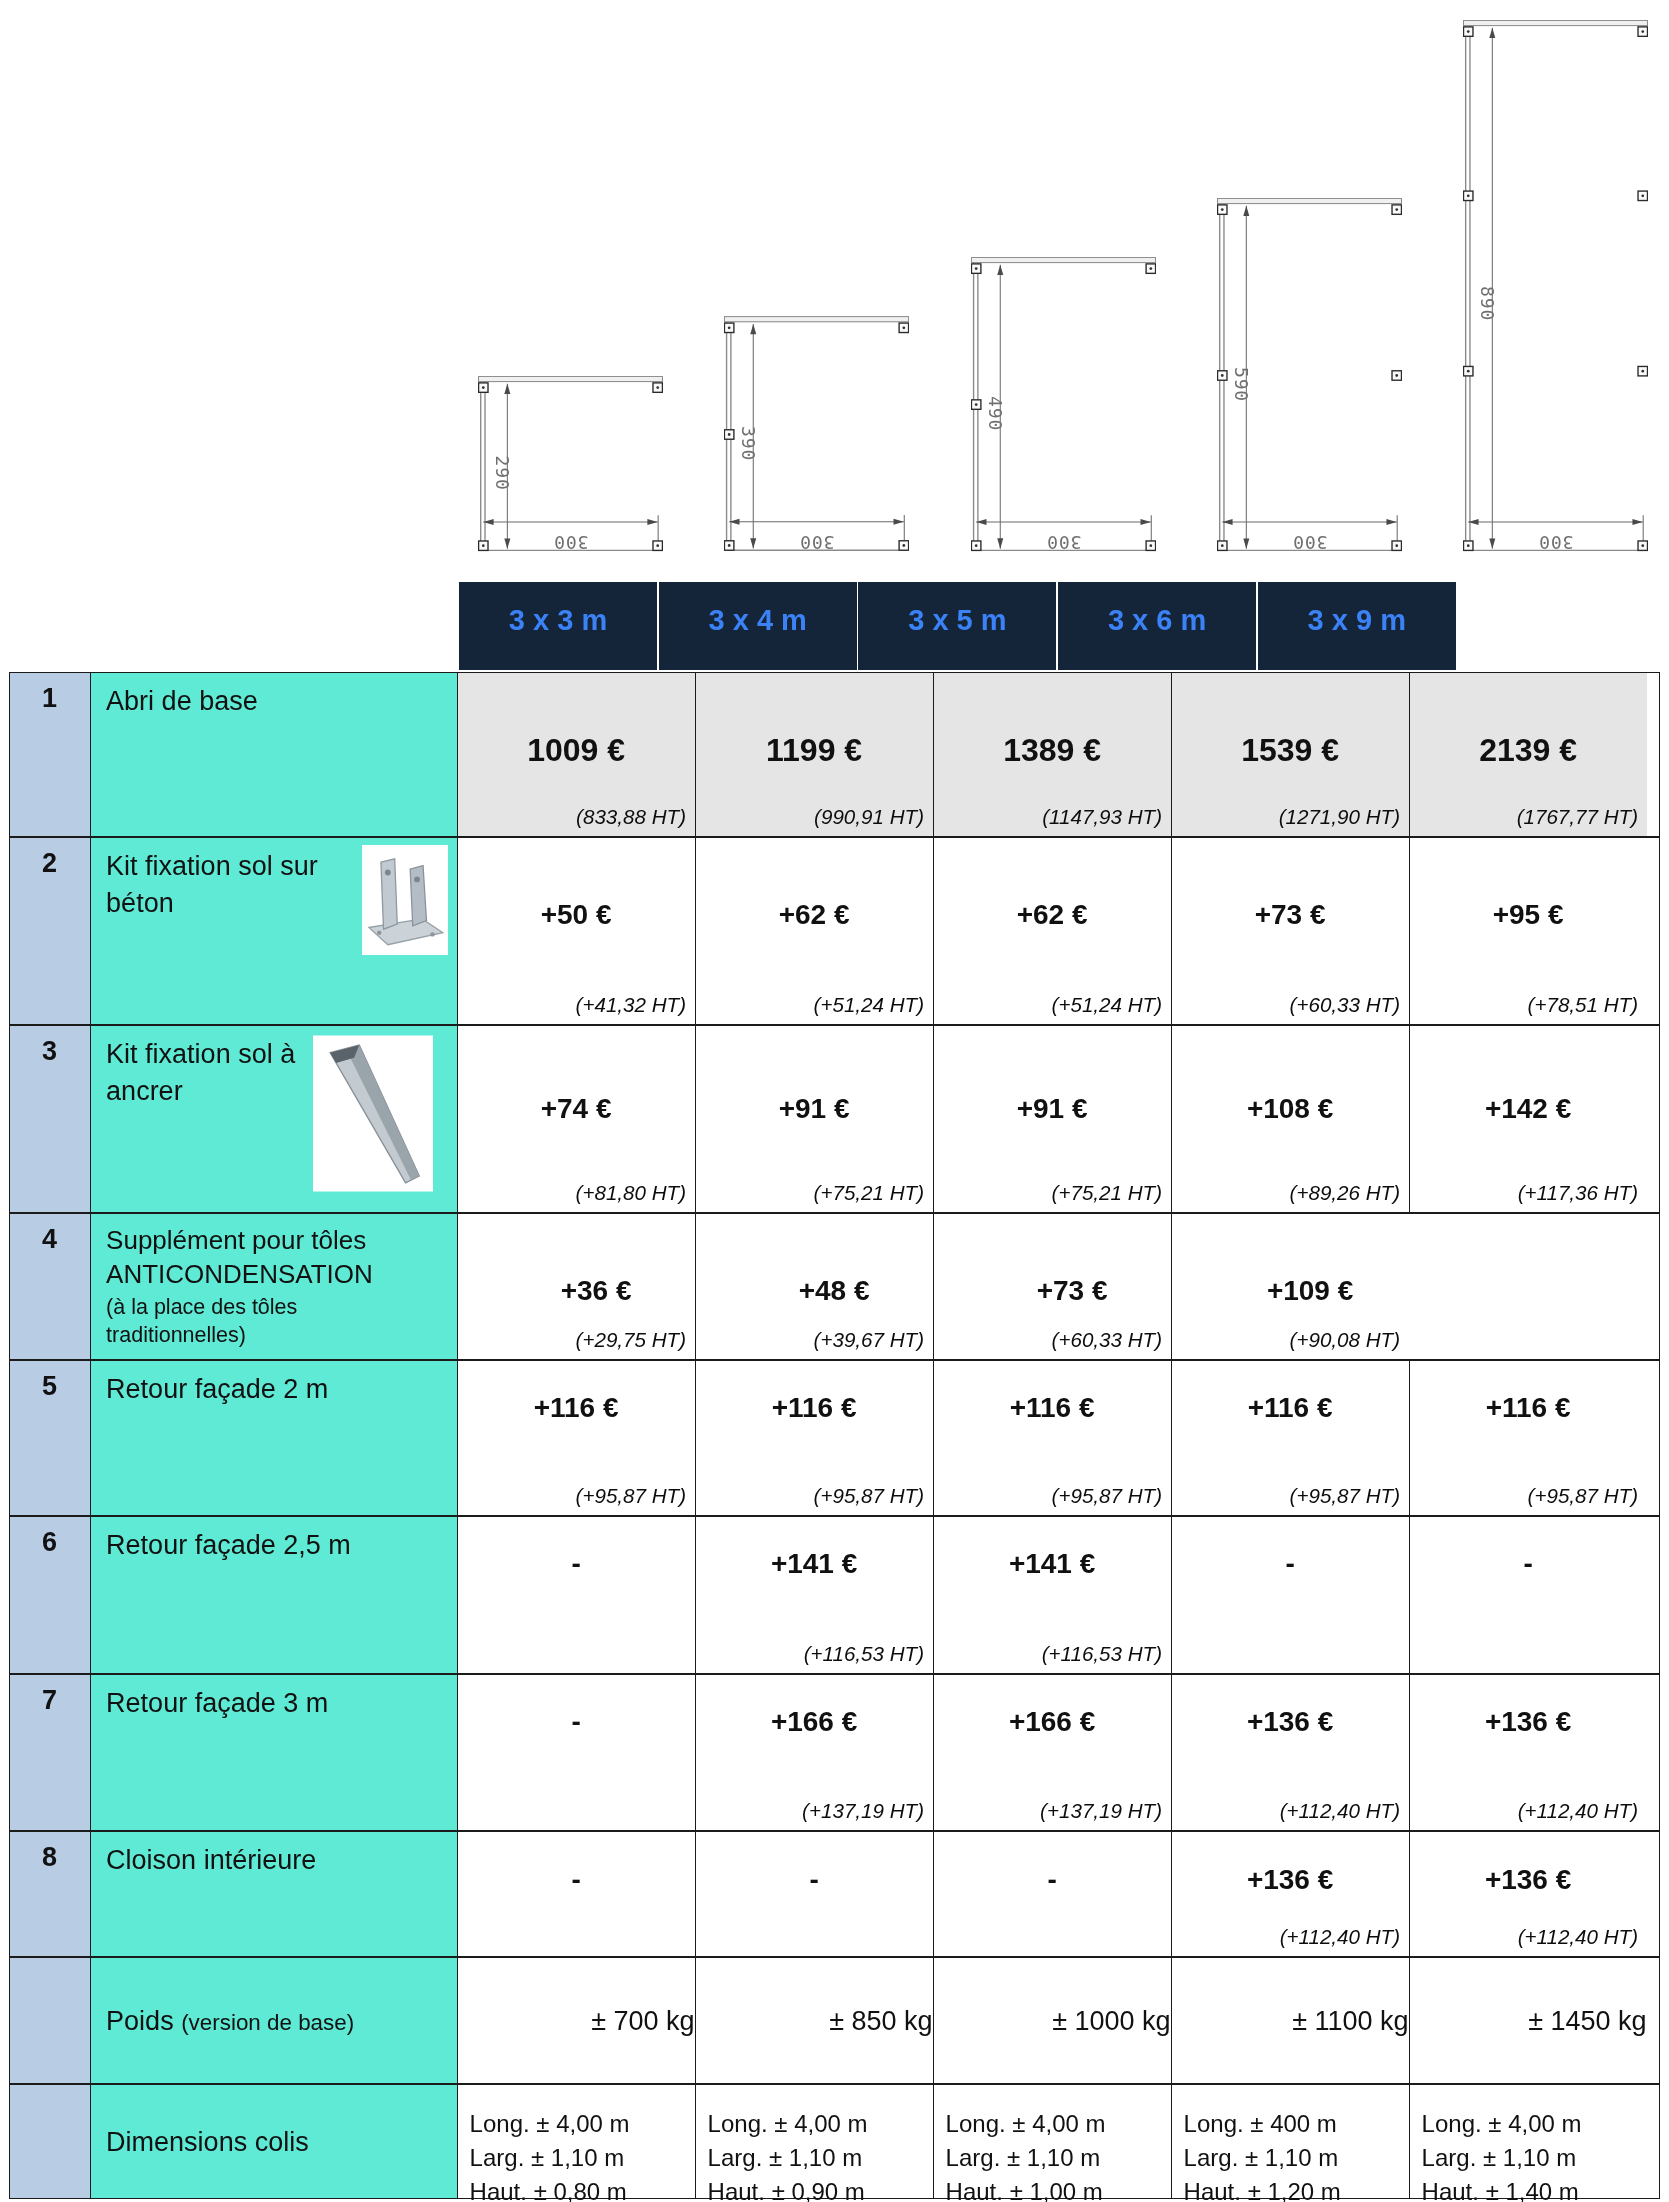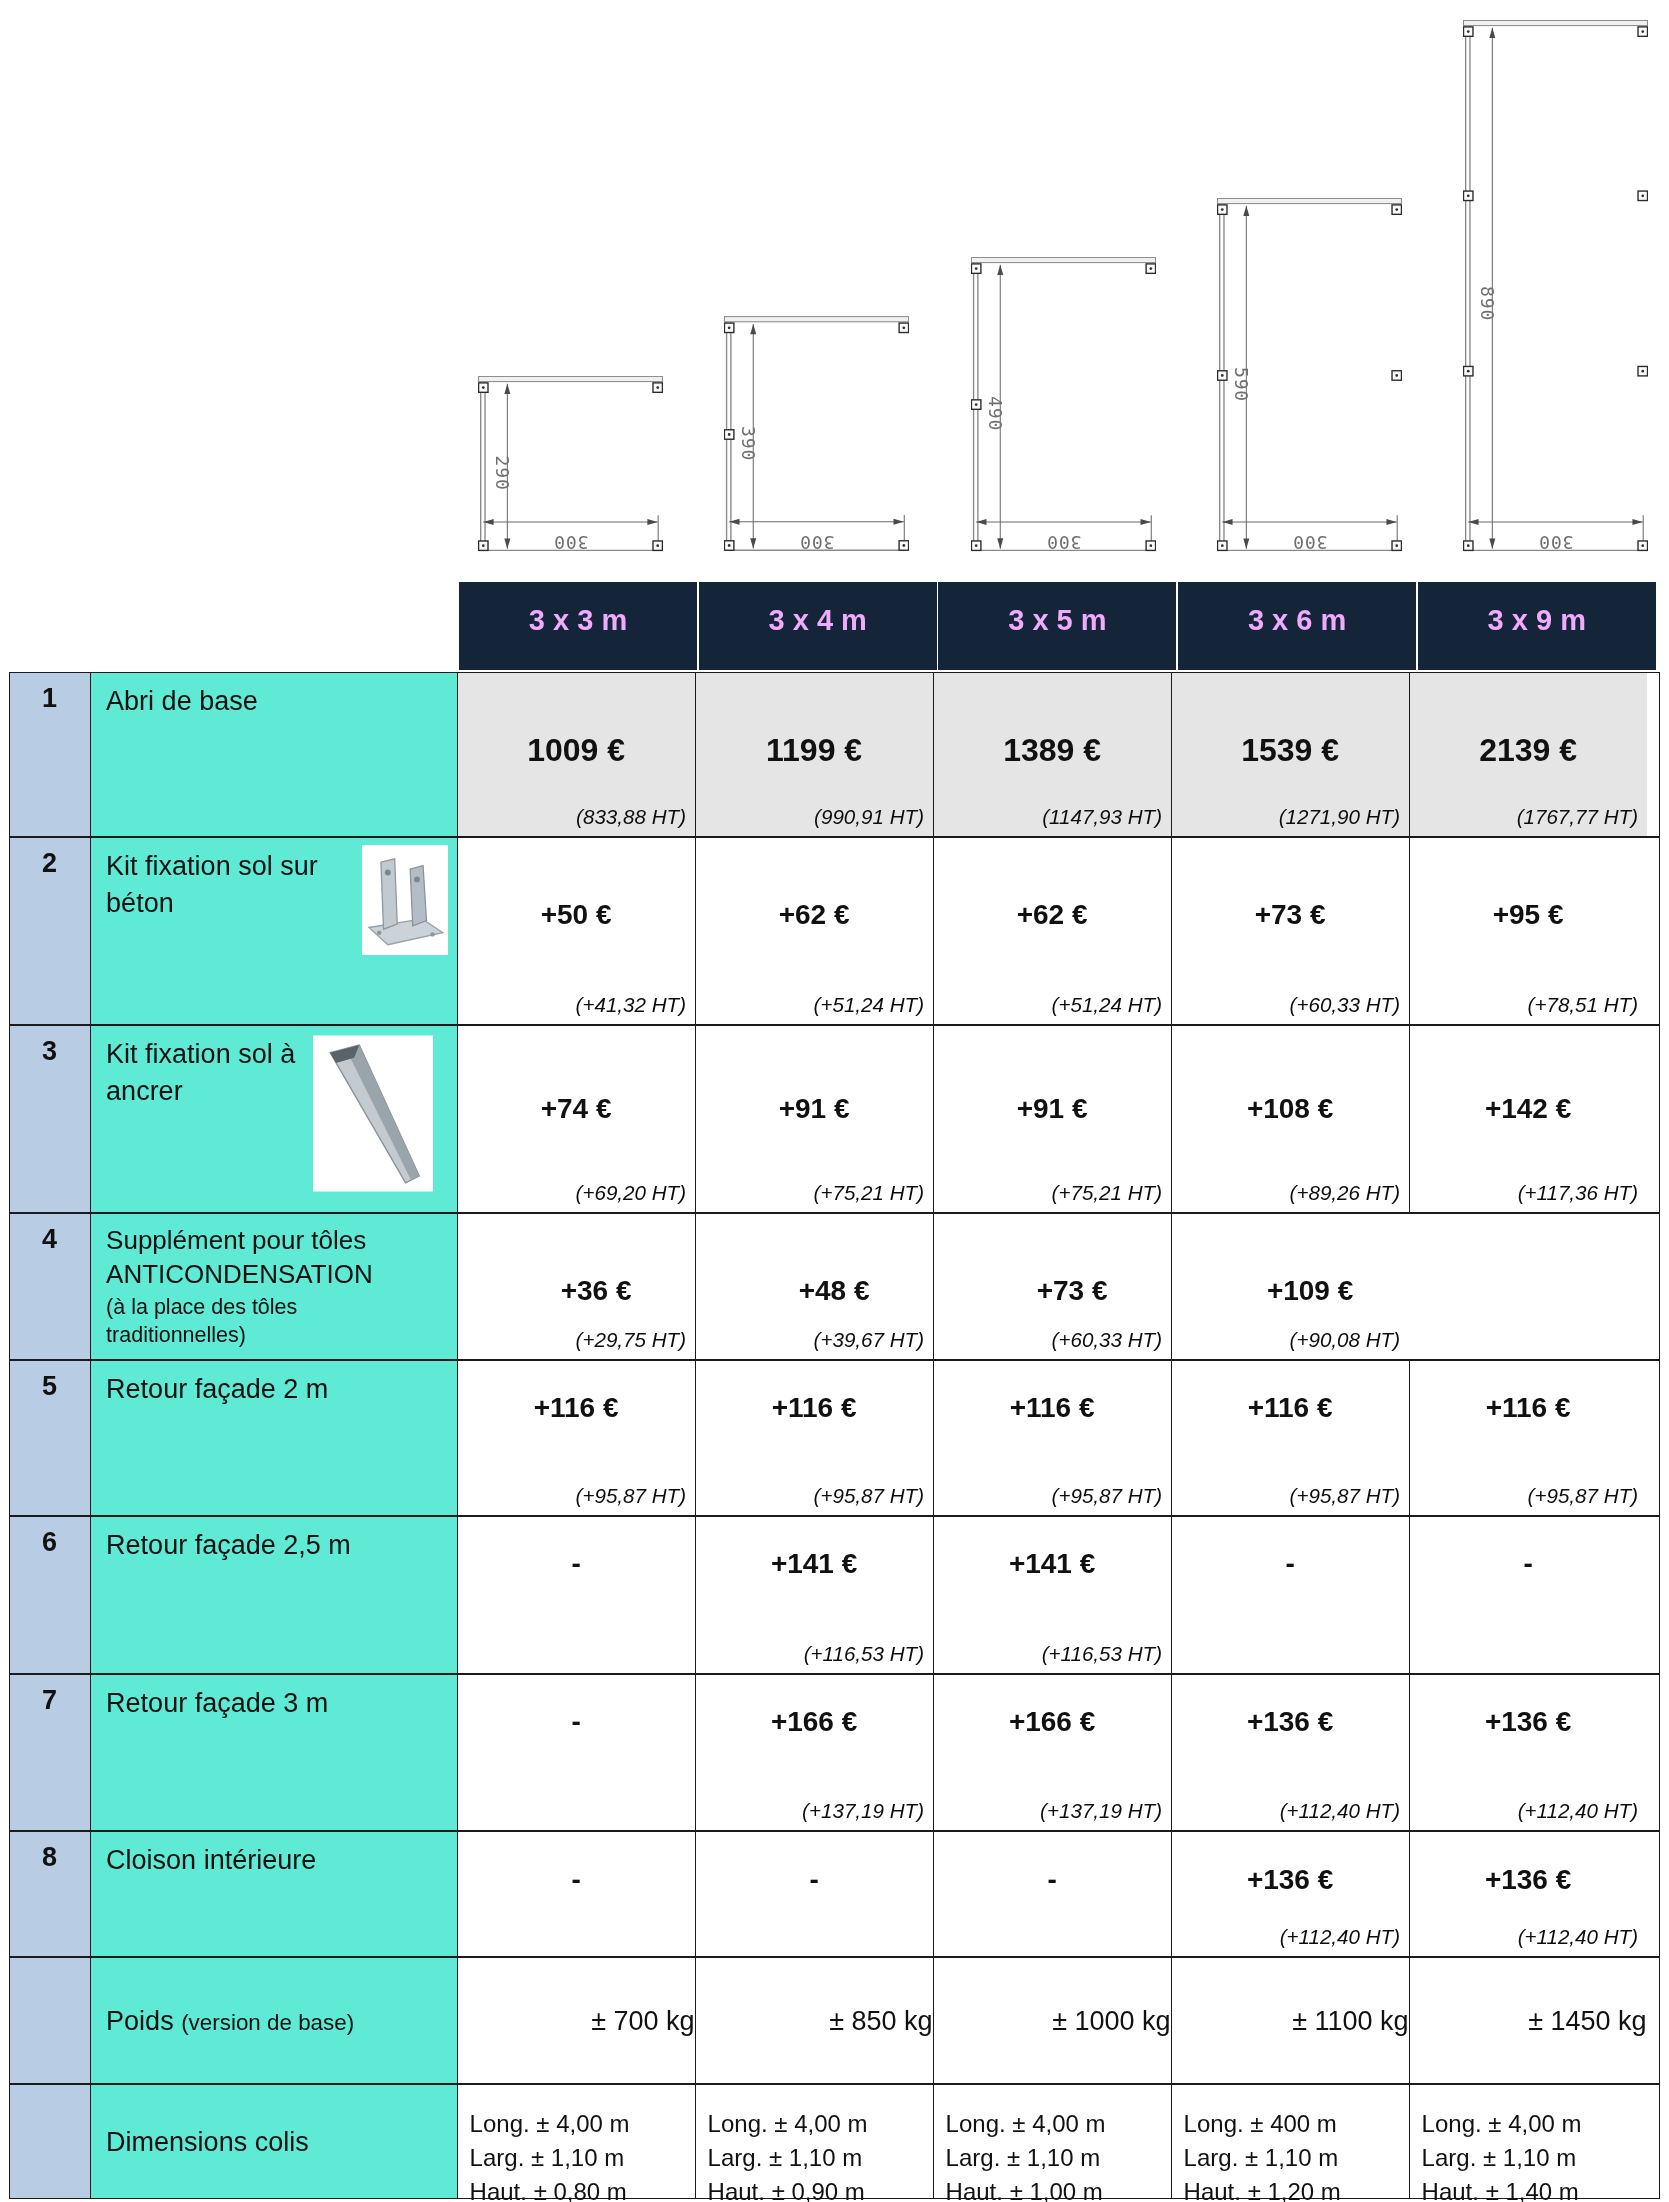--- a/index.html
+++ b/index.html
@@ -13,21 +13,21 @@
   .dline{stroke:#8a8a8a;stroke-width:1.6;fill:none;}
   .dimline{stroke:#6a6a6a;stroke-width:1.2;fill:none;}
   .dimarrow{fill:#4a4a4a;}
   .sq{fill:#fafafa;stroke:#2b2b2b;stroke-width:1.6;}
   .sqdot{fill:#333;}
   .bar{fill:#f0f0f0;stroke:#8a8a8a;stroke-width:1.2;}
   .dimtext{fill:#6f6f6f;font-size:21px;font-family:"DejaVu Sans Mono","Liberation Sans",monospace;letter-spacing:1px;}
 
   
   .phead{position:absolute;left:459px;top:582px;width:1199px;height:88px;display:flex;gap:1.7px;}
-  .phead .hc{width:238px;background:#152539;color:#f0abfc;font-weight:bold;font-size:29px;
+  .phead .hc{width:198px;background:#152539;color:#3b82f6;font-weight:bold;font-size:29px;
              text-align:center;padding-top:22.4px;box-sizing:border-box;}
   .tbl{position:absolute;left:8.6px;top:672px;width:1651px;box-sizing:border-box;
        border:1.7px solid #1b1b1b;background:#fff;}
   .row{display:flex;box-sizing:border-box;}
   .row + .row{border-top:2.6px solid #1b1b1b;}
   .c{box-sizing:border-box;position:relative;}
   .c + .c{border-left:1.7px solid #1b1b1b;}
   .num{width:80px;background:#b8cce4;font-weight:bold;font-size:27px;text-align:center;padding-top:10.3px;}
   .lbl{width:367px;background:#5eead4;font-size:27px;padding:10.3px 8.6px 0 15.5px;line-height:1.35;}
   .pc{width:238px;background:#fff;}
@@ -294,21 +294,21 @@
         <div style="max-width:194px;">Kit fixation sol à ancrer</div>
         <svg class="photo" style="right:24px;top:8.6px;" width="120" height="157" viewBox="0 0 140 182">
           <rect x="0" y="0" width="140" height="182" fill="#ffffff"></rect>
           <polygon points="20,20 54,11 124,164 108,172" fill="#c3cad0" stroke="#868f96" stroke-width="1.5"></polygon>
           <polygon points="38,15 54,11 124,164 114,168" fill="#9aa4ab"></polygon>
           <polygon points="20,20 54,11 48,26 27,32" fill="#5b636a"></polygon>
         </svg>
       </div>
       <div class="c pc">
           <div class="p">+74 €</div>
-          <div class="ht">(+69,20 HT)</div>
+          <div class="ht">(+81,80 HT)</div>
         </div>
       <div class="c pc">
           <div class="p">+91 €</div>
           <div class="ht">(+75,21 HT)</div>
         </div>
       <div class="c pc">
           <div class="p">+91 €</div>
           <div class="ht">(+75,21 HT)</div>
         </div>
       <div class="c pc">

